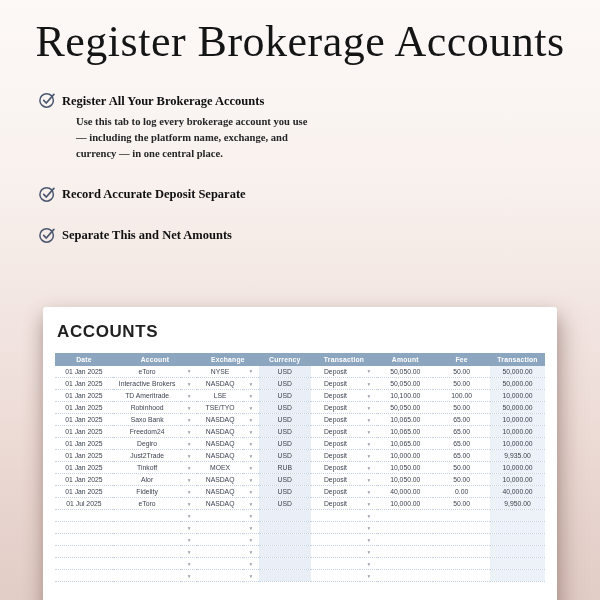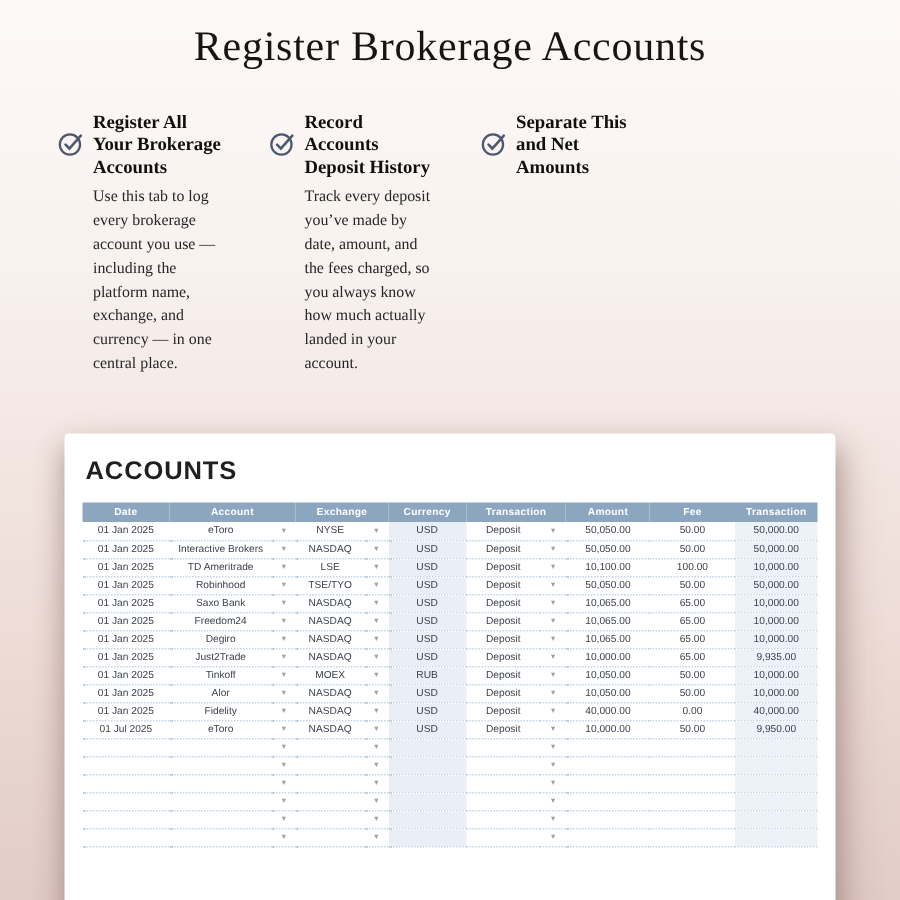--- a/index.html
+++ b/index.html
@@ -3,42 +3,43 @@
 <meta charset="utf-8">
 <style>
   * { margin:0; padding:0; box-sizing:border-box; }
   html,body { width:600px; height:600px; overflow:hidden; }
   body {
     font-family:"Liberation Serif","DejaVu Serif",serif;
     background:linear-gradient(180deg,#fdf9f7 0%,#f8f1ee 30%,#eeddd8 68%,#e2ccc6 100%);
   }
   .page-title {
     text-align:center;
-    font-size:28px;
+    font-size:44px;
     font-weight:400;
     color:#151515;
     margin-top:16px;
     letter-spacing:0.5px;
   }
   .features {
     display:grid;
-    grid-template-columns:1fr 1fr 1fr 1fr;
+    grid-template-columns:1fr;
     column-gap:30px;
     row-gap:25px;
     margin:26px 28px 0 38px;
   }
   .feature-head { display:flex; align-items:center; gap:6px; }
   .check-icon { width:18px; height:18px; flex:0 0 18px; margin-top:-2px; }
   .feature-title { font-size:12.5px; font-weight:700; color:#101010; }
   .feature-body {
     font-size:10.6px;
     line-height:1.5;
     color:#262626;
-    margin:5px 0 0 24px;
+    margin:5px 0 0 38px;
     max-width:232px;
+    font-weight:bold;
   }
   .accounts-card {
     width:514px;
     height:329px;
     margin:38px auto 0;
     background:#ffffff;
     border-radius:3px;
     box-shadow:0 9px 18px rgba(122,90,84,.45), 6px 12px 26px rgba(122,90,84,.28);
     padding:13px 12px 0;
     overflow:hidden;
@@ -99,23 +100,22 @@
     </div>
     <p class="feature-body">Use this tab to log every brokerage account you use — including the platform name, exchange, and currency — in one central place.</p>
   </div>
 
   <div class="feature">
     <div class="feature-head">
       <svg class="check-icon" viewBox="0 0 24 24">
         <circle cx="11.5" cy="12.5" r="9" fill="none" stroke="#4c5870" stroke-width="2"></circle>
         <path d="M7.6 12.6 L11 16 L21.2 4.6" fill="none" stroke="#4c5870" stroke-width="2.3" stroke-linecap="round"></path>
       </svg>
-      <span class="feature-title">Record Accounts Deposit History</span>
+      <span class="feature-title">Record Accurate Deposit Separate</span>
     </div>
-    <p class="feature-body">Track every deposit you’ve made by date, amount, and the fees charged, so you always know how much actually landed in your account.</p>
   </div>
 
   <div class="feature">
     <div class="feature-head">
       <svg class="check-icon" viewBox="0 0 24 24">
         <circle cx="11.5" cy="12.5" r="9" fill="none" stroke="#4c5870" stroke-width="2"></circle>
         <path d="M7.6 12.6 L11 16 L21.2 4.6" fill="none" stroke="#4c5870" stroke-width="2.3" stroke-linecap="round"></path>
       </svg>
       <span class="feature-title">Separate This and Net Amounts</span>
     </div>

